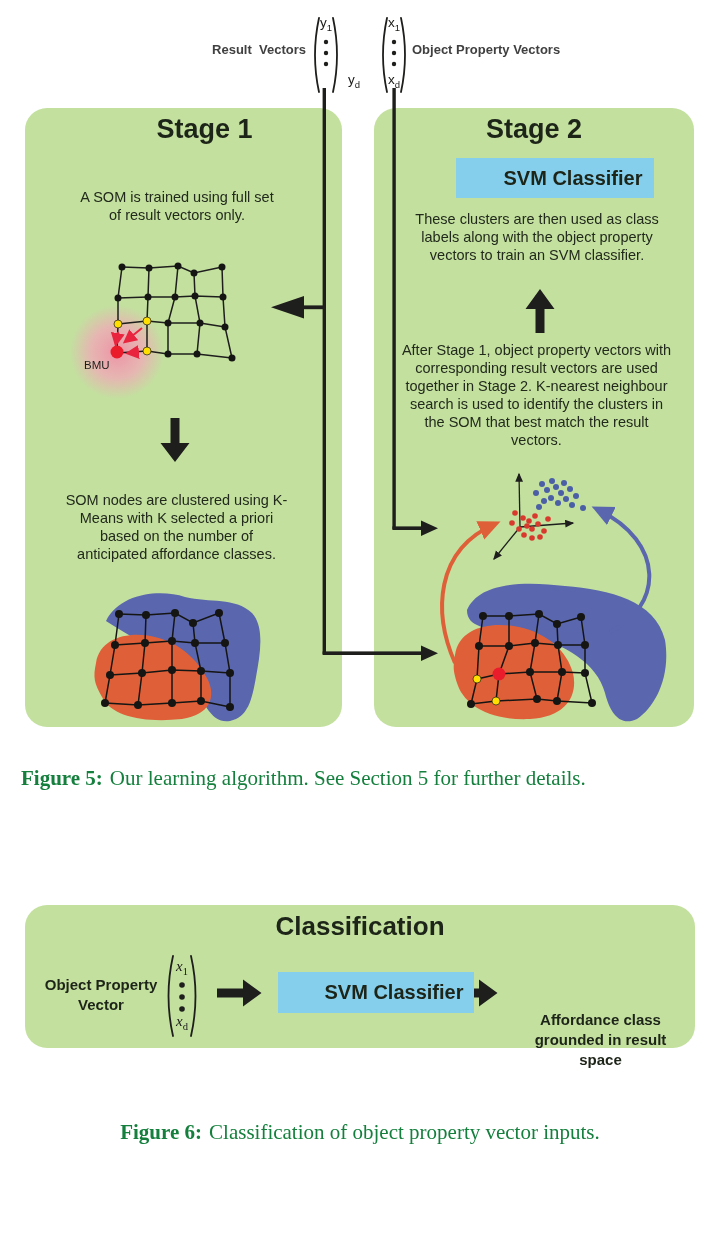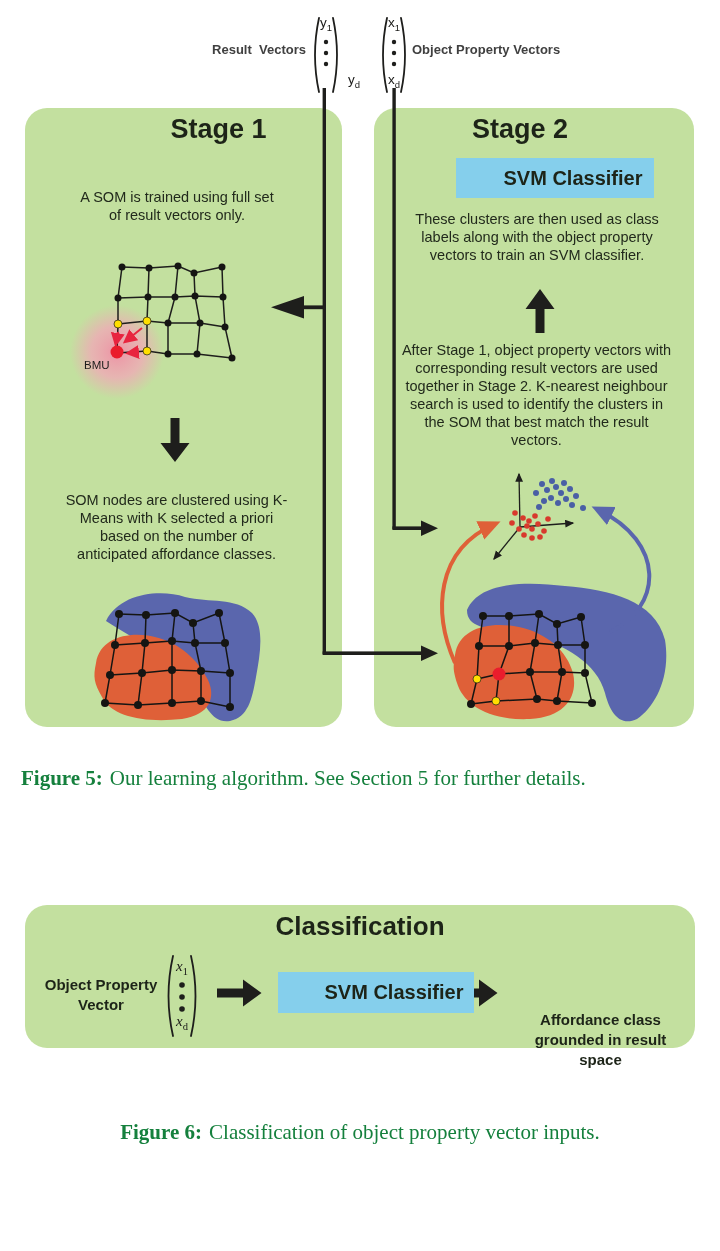--- a/index.html
+++ b/index.html
@@ -24,22 +24,22 @@
 </style>
 </head>
 <body>
 
 <div class="page">
 
   <div class="stage-box" style="left:25px;top:108px;width:317px;height:619px;"></div>
   <div class="stage-box" style="left:374px;top:108px;width:320px;height:619px;"></div>
   <div class="stage-box" style="left:25px;top:905px;width:670px;height:143px;"></div>
 
-  <div class="stage-title" style="left:39px;top:114px;width:359px;">Stage 1</div>
-  <div class="stage-title" style="left:360px;top:114px;width:320px;">Stage 2</div>
+  <div class="stage-title" style="left:25px;top:114px;width:359px;">Stage 1</div>
+  <div class="stage-title" style="left:374px;top:114px;width:320px;">Stage 2</div>
   <div class="stage-title" style="left:25px;top:911px;width:670px;font-size:26px;">Classification</div>
 
   <div class="top-label" style="right:414px;top:42px;text-align:right;">Result  Vectors</div>
   <div class="top-label" style="left:412px;top:42px;">Object Property Vectors</div>
 
   <span class="vtxt" style="left:313px;top:15px;"><span>y</span><sub>1</sub></span>
   <span class="vtxt" style="left:313px;top:72px;margin-left:28px;"><span>y</span><sub>d</sub></span>
   <span class="vtxt" style="left:381px;top:15px;"><span>x</span><sub>1</sub></span>
   <span class="vtxt" style="left:381px;top:72px;"><span>x</span><sub>d</sub></span>
 

